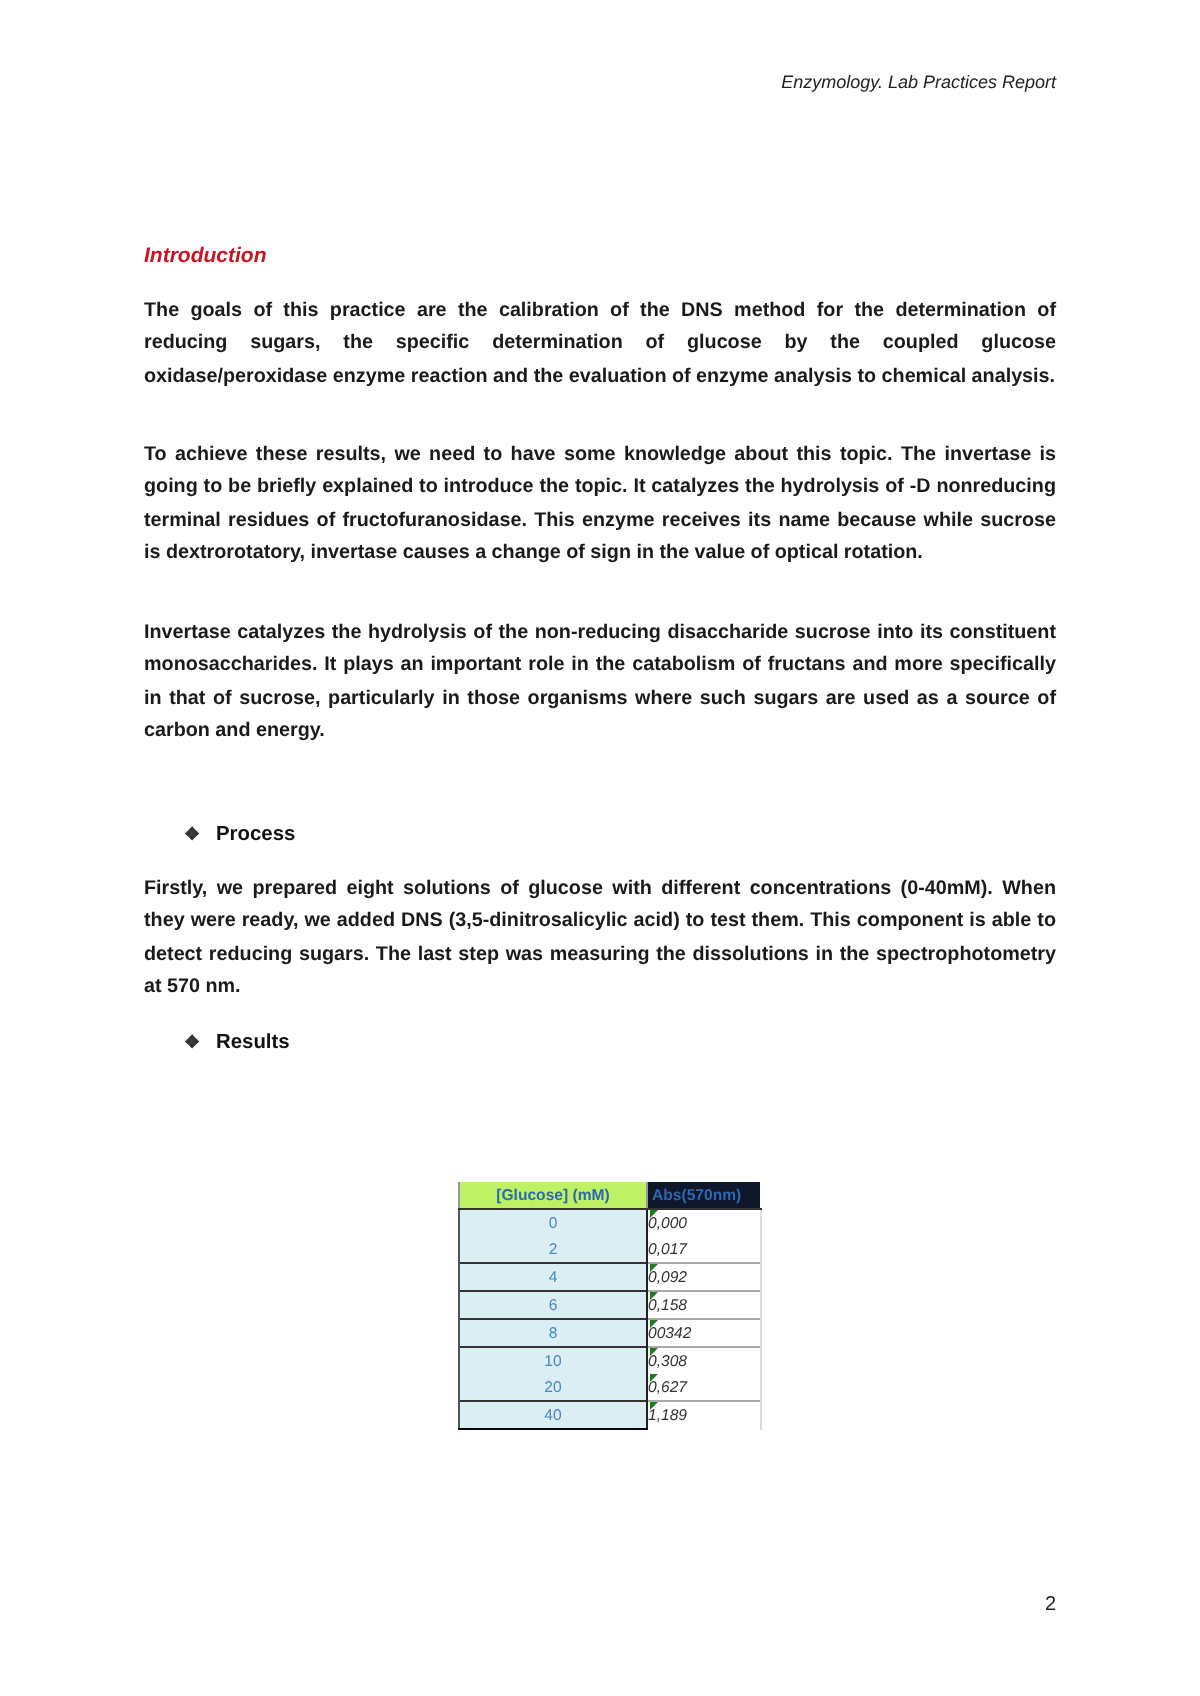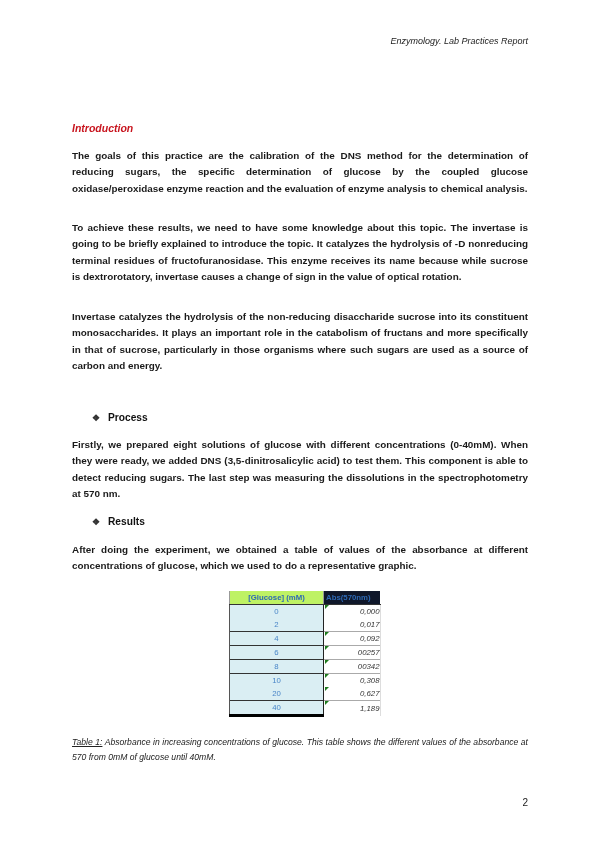--- a/index.html
+++ b/index.html
@@ -13,24 +13,24 @@
   .section-h { position: absolute; left: 72px; font-size: 10.5px; font-weight: bold; font-style: italic; color: #c8141e; }
   .para { position: absolute; left: 72px; width: 456px; font-size: 9.9px; line-height: 16.3px; text-align: justify; color: #1a1a1a; font-weight: bold; }
   .bullet { position: absolute; left: 92px; font-size: 10.2px; font-weight: bold; color: #111; }
   .bullet .glyph { display: inline-block; width: 16px; font-size: 9px; color: #333; }
   table.data { position: absolute; left: 229px; top: 591px; border-collapse: collapse; font-size: 7.8px; }
   table.data td, table.data th { height: 13px; padding: 0; }
   table.data th { font-weight: bold; color: #2d68b4; font-size: 7.8px; }
   table.data th.c1 { width: 93px; background: #bef264; border-bottom: 1.5px solid #333; border-left: 1px solid #999; }
   table.data th.c2 { width: 54px; background: #0f172a; border-bottom: 1.5px solid #333; text-align: left; padding-left: 2px; border-left: 1px solid #999; }
   table.data td.c1 { background: #daeef3; color: #4a86c8; text-align: center; border-left: 1.5px solid #555; }
-  table.data td.c2 { background: #fff; color: #333; font-style: italic; text-align: right; border-left: 1.5px solid #222; border-right: 1px solid #ddd; position: relative; }
+  table.data td.c2 { background: #fff; color: #333; font-style: italic; text-align: left; border-left: 1.5px solid #222; border-right: 1px solid #ddd; position: relative; }
   table.data tr.sep td.c1 { border-top: 1.5px solid #333; }
   table.data tr.sep td.c2 { border-top: 1px solid #aaa; }
-  table.data tr.last td.c1 { border-bottom: 3px solid #000000; margin-top: 20px; }
+  table.data tr.last td.c1 { border-bottom: 1px solid #000000; margin-top: 20px; }
   table.data td.c2 .tri { position: absolute; left: 1px; top: 0; width: 0; height: 0; border-top: 4px solid #1e7b1e; border-right: 4px solid transparent; }
   .caption { position: absolute; left: 72px; top: 735px; width: 456px; font-size: 8.6px; font-style: italic; line-height: 14.5px; color: #222; text-align: justify; }
   .caption .label { text-decoration: underline; }
   .page-number { position: absolute; right: 72px; top: 797px; font-size: 10px; color: #222; }
 </style>
 </head>
 <body>
 
 <div class="page">
 
@@ -47,21 +47,20 @@
   <div class="bullet" style="top:412px;">
     <span class="glyph">❖</span><span>Process</span>
   </div>
 
   <div class="para" style="top:437px;">Firstly, we prepared eight solutions of glucose with different concentrations (0-40mM). When they were ready, we added DNS (3,5-dinitrosalicylic acid) to test them. This component is able to detect reducing sugars. The last step was measuring the dissolutions in the spectrophotometry at 570 nm.</div>
 
   <div class="bullet" style="top:516px;">
     <span class="glyph">❖</span><span>Results</span>
   </div>
 
-  <div class="para" style="top:542px;">After doing the experiment, we obtained a table of values of the absorbance at different concentrations of glucose, which we used to do a representative graphic.</div>
 
   <table class="data">
     <tbody>
         <tr>
       <th class="c1">[Glucose] (mM)</th>
       <th class="c2">Abs(570nm)</th>
     </tr>
     <tr>
       <td class="c1">0</td>
       <td class="c2"><span class="tri"></span><span>0,000</span></td>
@@ -69,37 +68,36 @@
     <tr>
       <td class="c1">2</td>
       <td class="c2"><span>0,017</span></td>
     </tr>
     <tr class="sep">
       <td class="c1">4</td>
       <td class="c2"><span class="tri"></span><span>0,092</span></td>
     </tr>
     <tr class="sep">
       <td class="c1">6</td>
-      <td class="c2"><span class="tri"></span><span>00257</span></td>
+      <td class="c2"><span class="tri"></span><span>0,158</span></td>
     </tr>
     <tr class="sep">
       <td class="c1">8</td>
       <td class="c2"><span class="tri"></span><span>00342</span></td>
     </tr>
     <tr class="sep">
       <td class="c1">10</td>
       <td class="c2"><span class="tri"></span><span>0,308</span></td>
     </tr>
     <tr>
       <td class="c1">20</td>
       <td class="c2"><span class="tri"></span><span>0,627</span></td>
     </tr>
     <tr class="sep last">
       <td class="c1">40</td>
       <td class="c2"><span class="tri"></span><span>1,189</span></td>
     </tr>
   </tbody>
     </table>
 
-  <div class="caption"><span class="label">Table 1:</span><span> Absorbance in increasing concentrations of glucose. This table shows the different values of the absorbance at 570 from 0mM of glucose until 40mM.</span></div>
 
   <div class="page-number">2</div>
 </div>
 
 </body></html>

